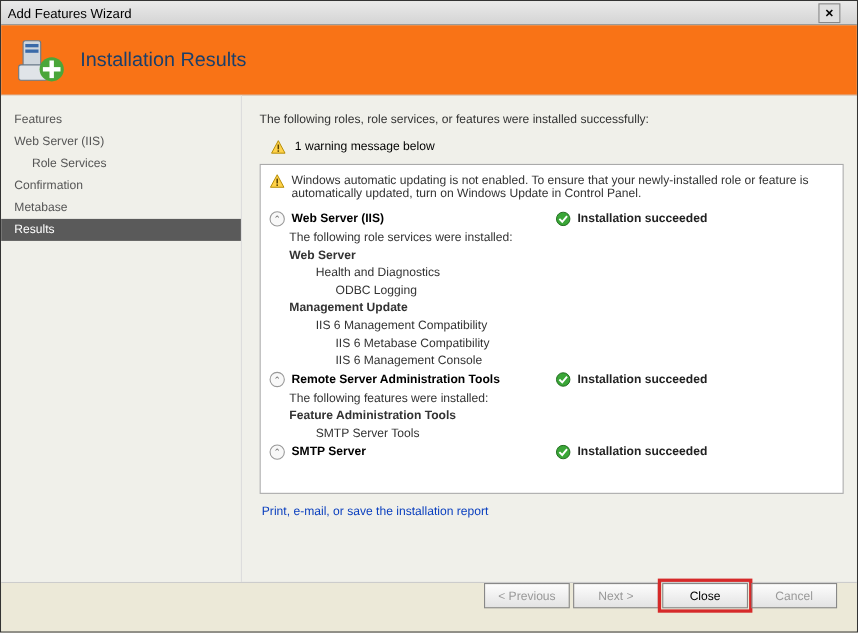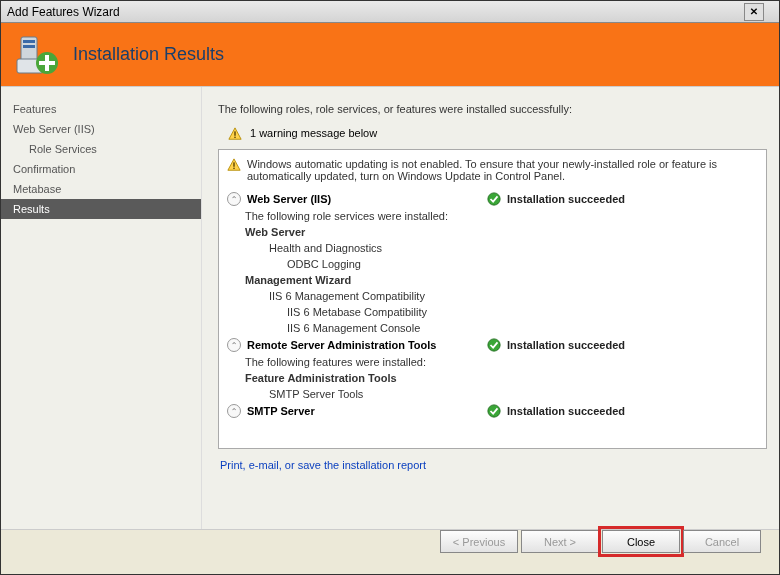--- a/index.html
+++ b/index.html
@@ -40,21 +40,21 @@
   height: 64px;
   display: flex;
   align-items: center;
   padding: 0 14px;
   border-bottom: 1px solid #ccc;
 }
 .header-icon { width: 44px; height: 44px; margin-right: 14px; position: relative; }
 .header-title { font-size: 18px; color: #1a3f6b; }
 .content-area { display: flex; height: 443px; background: #f0f0ea; border-bottom: 1px solid #ccc; }
 .sidebar {
-  width: 201px;
+  width: 219px;
   background: #f0f0ea;
   padding: 12px 0 0 0;
   border-right: 1px solid #ddd;
 }
 .sidebar-item {
   padding: 4px 12px;
   color: #555;
   cursor: pointer;
 }
 .sidebar-item.indent { padding-left: 28px; }
@@ -211,21 +211,21 @@
                 <circle cx="8" cy="8" r="7" fill="#3aa637" stroke="#1f6a1d"></circle>
                 <polyline points="4,8 7,11 12,5" fill="none" stroke="#fff" stroke-width="2"></polyline>
               </svg></span>
             <span>Installation succeeded</span>
           </span>
         </div>
         <div class="sub-line">The following role services were installed:</div>
         <div class="sub-line sub-bold">Web Server</div>
         <div class="sub-line sub-indent1">Health and Diagnostics</div>
         <div class="sub-line sub-indent2">ODBC Logging</div>
-        <div class="sub-line sub-bold">Management Wizard</div>
+        <div class="sub-line sub-bold">Management Update</div>
         <div class="sub-line sub-indent1">IIS 6 Management Compatibility</div>
         <div class="sub-line sub-indent2">IIS 6 Metabase Compatibility</div>
         <div class="sub-line sub-indent2">IIS 6 Management Console</div>
         <div class="section-row">
           <span class="collapse-btn">⌃</span>
           <span class="sec-title">Remote Server Administration Tools</span>
           <span class="status">
             <span class="icon-ok"><svg viewBox="0 0 16 16" width="14" height="14">
                 <circle cx="8" cy="8" r="7" fill="#3aa637" stroke="#1f6a1d"></circle>
                 <polyline points="4,8 7,11 12,5" fill="none" stroke="#fff" stroke-width="2"></polyline>

